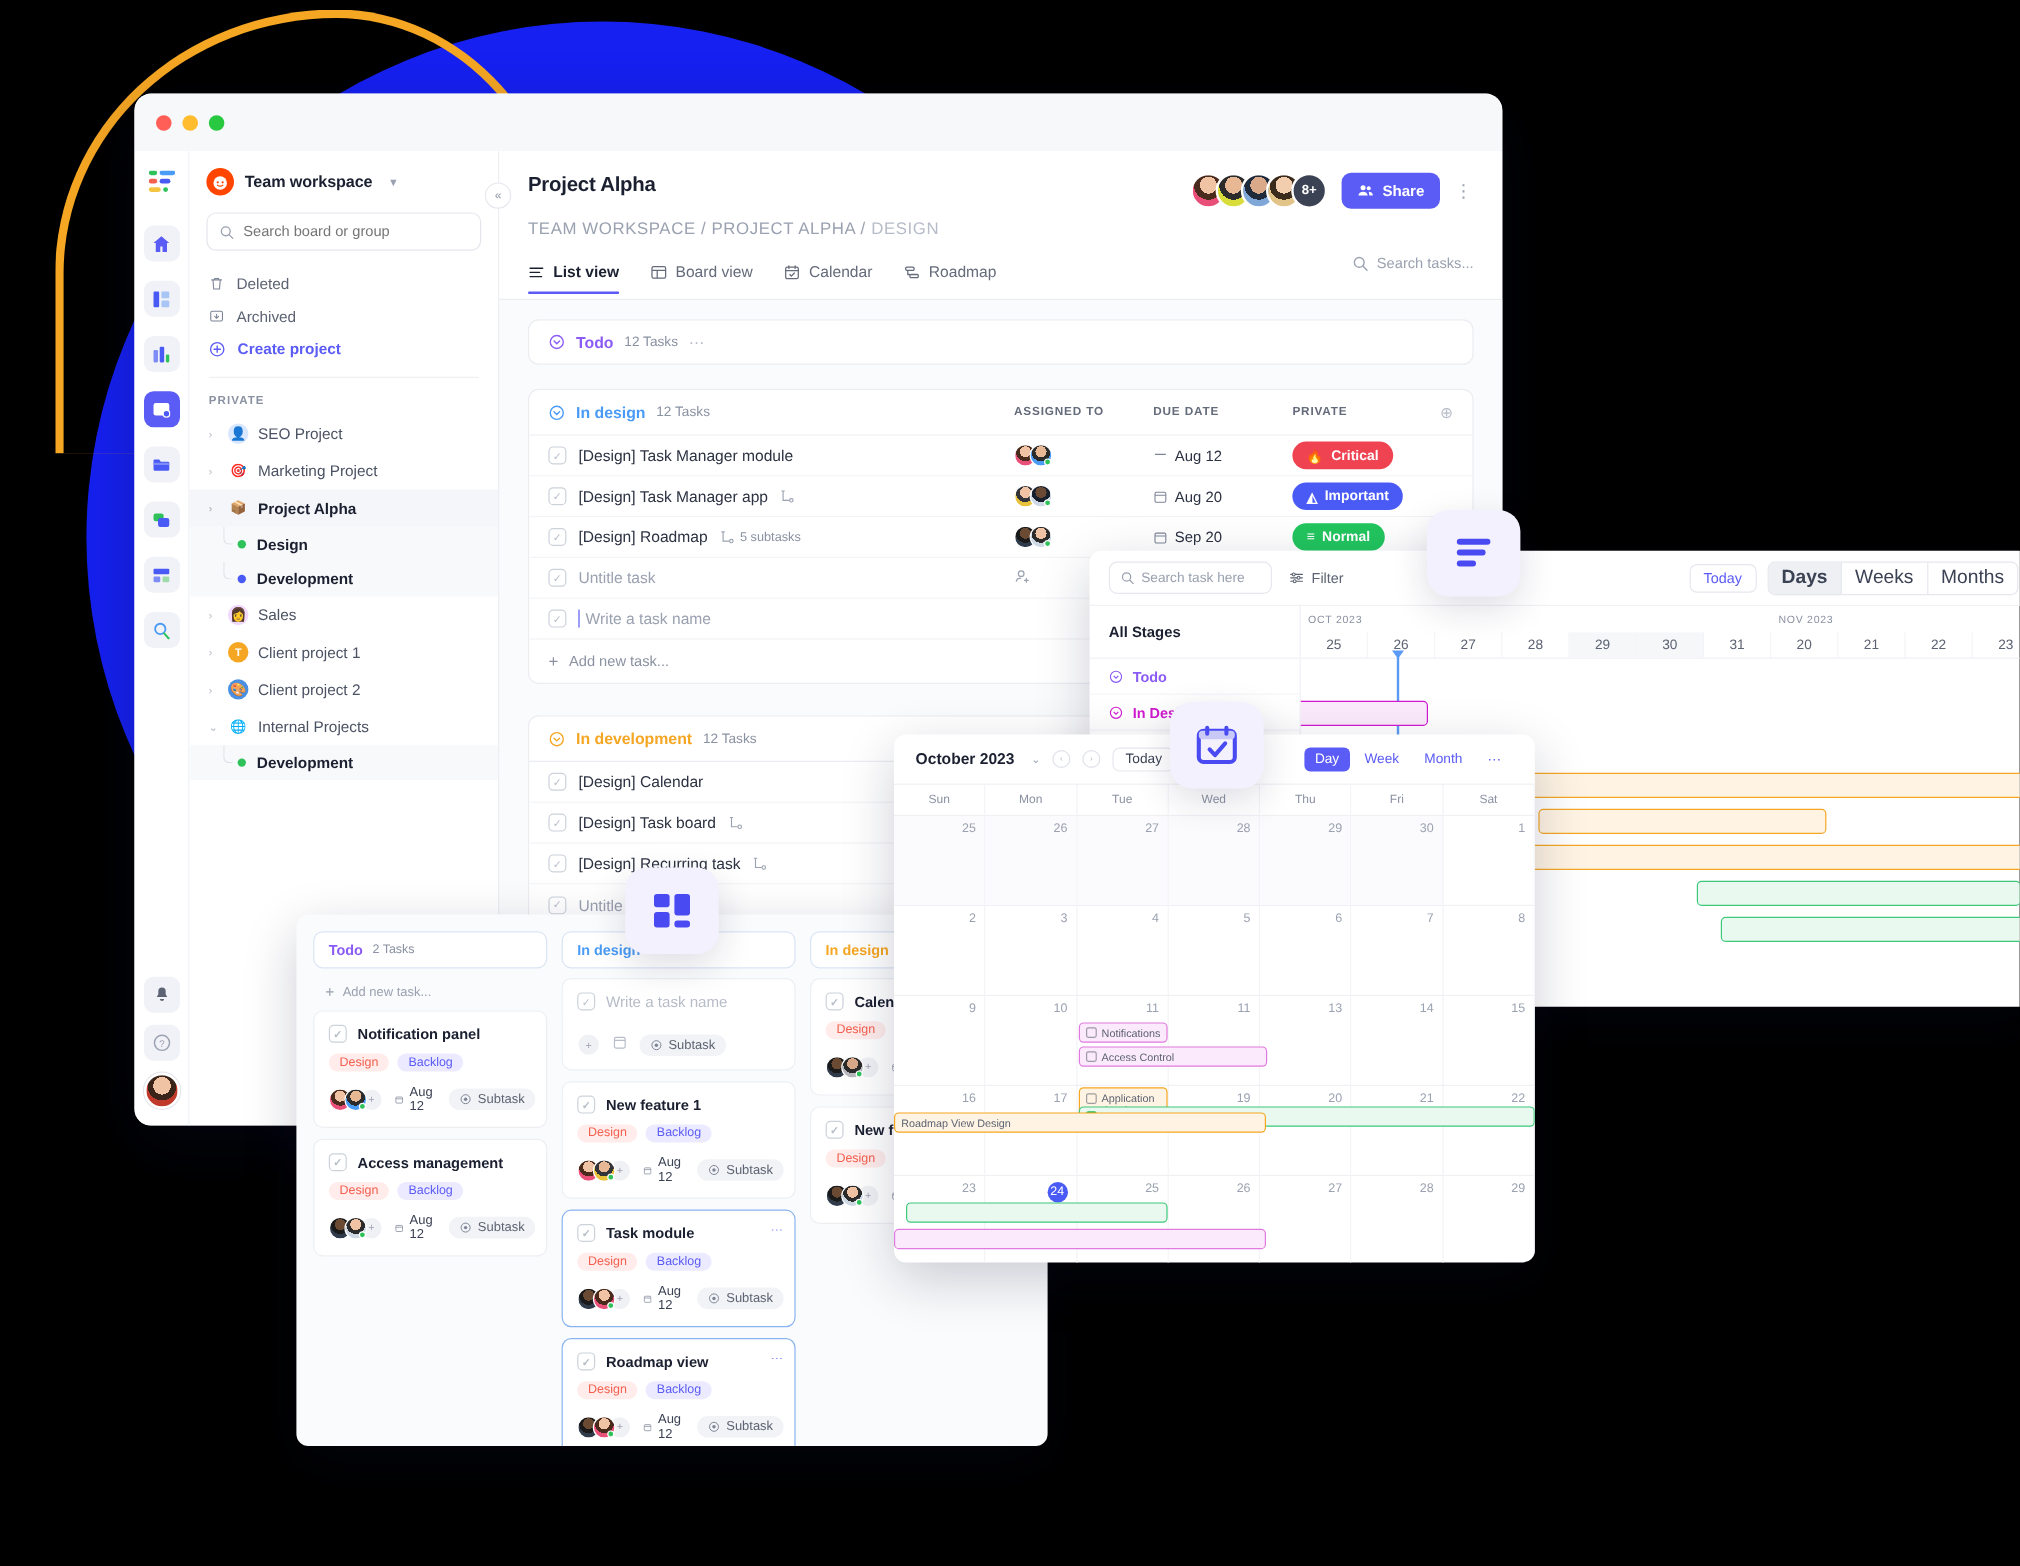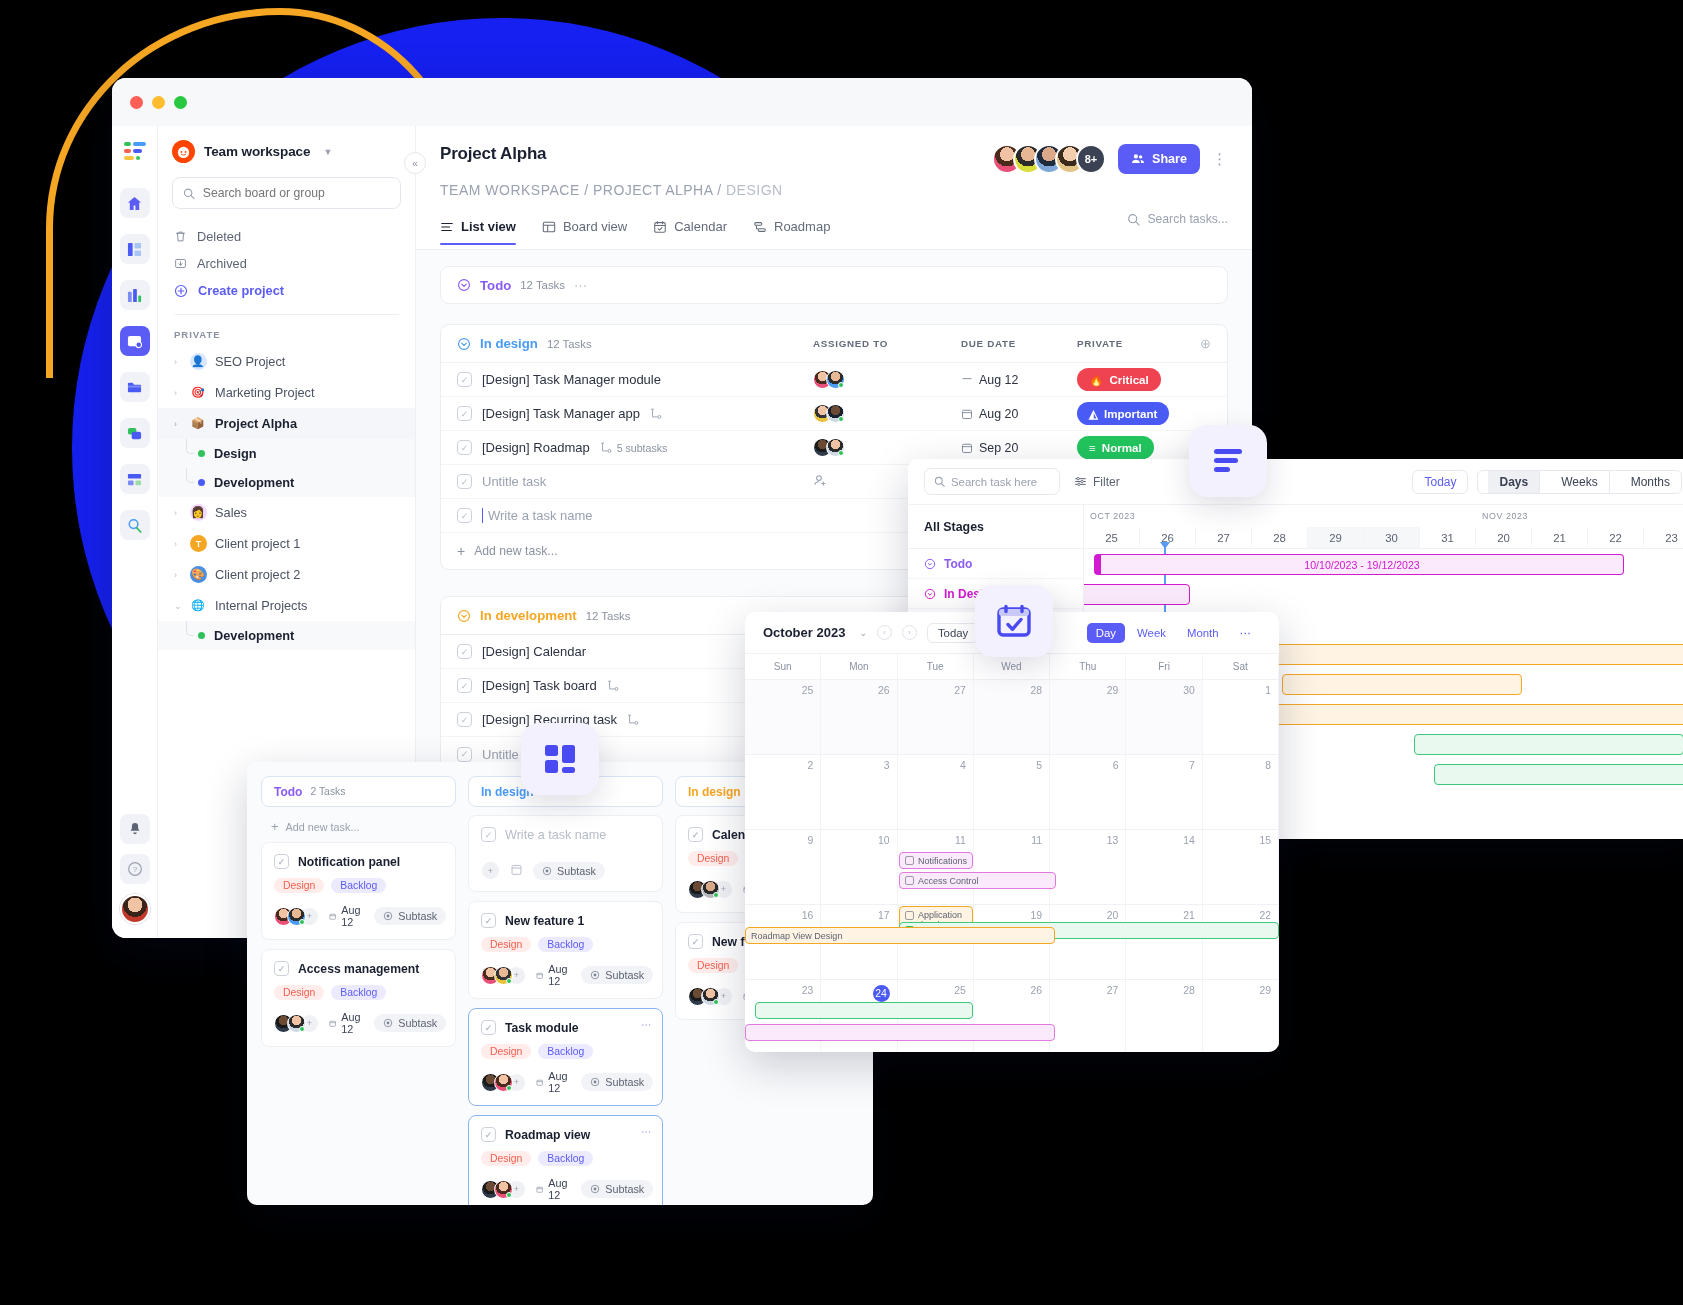--- a/index.html
+++ b/index.html
@@ -182,21 +182,21 @@
     background: #fff; border: 1px solid #ecedf1; border-radius: 9px; overflow: hidden;
   }
   .t-head {
     display: flex; align-items: center; height: 38px; padding: 0 16px;
     border-bottom: 1px solid #f0f1f5;
   }
   .t-head .col-name { flex: 1; display: flex; align-items: center; gap: 9px; }
   .col-h { font-size: 9.8px; font-weight: 700; letter-spacing: .7px; color: #6d7policy; }
   .col-h { color: #646b7a; }
   .c-assigned { width: 116px; }
-  .c-due { width: 116px; margin-left: 32px; }
+  .c-due { width: 116px; }
   .c-prio { width: 110px; }
   .c-add { width: 24px; text-align: right; color: #b6bcc8; font-size: 13px;}
 
   .t-row {
     display: flex; align-items: center; height: 34px; padding: 0 16px;
     border-bottom: 1px solid #f3f4f7; font-size: 13px; color: #2c3242;
   }
   .t-row:last-child { border-bottom: none; }
   .cbx {
     width: 15px; height: 15px; border: 1.4px solid #ccd1da; border-radius: 4px;
@@ -221,21 +221,21 @@
 
   
   .gantt { left: 908px; top: 459px; width: 790px; height: 380px; z-index: 10; }
   .gantt-top { height: 46px; display: flex; align-items: center; padding: 0 16px; gap: 14px; border-bottom: 1px solid #f0f1f5; background:#fff; }
   .g-search { width: 136px; height: 27px; border: 1px solid #e6e8ee; border-radius: 7px;
     display: flex; align-items: center; gap: 6px; padding: 0 9px; font-size: 11.4px; color: #9aa1b0; }
   .g-filter { display: flex; align-items: center; gap: 6px; font-size: 12px; color: #5c6372; }
   .g-right { margin-left: auto; display: flex; align-items: center; gap: 9px; }
   .g-today { font-size: 12px; color: #5b5bf5; border: 1px solid #e6e8ee; border-radius: 6px; padding: 4px 11px; }
   .seg { display: flex; border: 1px solid #e6e8ee; border-radius: 6px; overflow: hidden; }
-  .seg span { font-size: 12px; color: #3b4254; padding: 4px 11px; border-right: 1px solid #e6e8ee; margin-left: 10px; }
+  .seg span { font-size: 16px; color: #3b4254; padding: 4px 11px; border-right: 1px solid #e6e8ee; }
   .seg span:last-child { border-right: none; }
   .seg span.on { background: #eef0f4; font-weight: 600; }
   .gantt-body { display: flex; height: calc(100% - 46px); }
   .g-left { width: 176px; border-right: 1px solid #f0f1f5; flex-shrink: 0; }
   .g-lhead { height: 44px; display: flex; align-items: center; padding: 0 16px;
     font-size: 12.4px; font-weight: 700; color: #1b2031; border-bottom: 1px solid #f0f1f5; }
   .g-lrow { height: 30px; display: flex; align-items: center; gap: 8px; padding: 0 16px;
     font-size: 12px; border-bottom: 1px solid #f5f6f9; }
   .g-right-pane { flex: 1; position: relative; overflow: hidden; }
   .g-months { height: 22px; display: flex; font-size: 8.8px; letter-spacing: .6px; color: #8a91a1; }
@@ -873,23 +873,20 @@
         <div>28</div>
         <div class="we">29</div>
         <div class="we">30</div>
         <div>31</div>
         <div>20</div>
         <div>21</div>
         <div>22</div>
         <div>23</div>
       </div>
       <div class="today-line" style="left:80px"></div>
-      <div class="bar" style="left:10px;top:49px;width:530px;background:#fbeafb;border:1.4px solid #d11ad1;color:#d11ad1;border-left:7px solid #d11ad1">
-        <span>10/10/2023 - 19/12/2023</span>
-      </div>
       <div class="bar" style="left:-6px;top:79px;width:112px;background:#fbeafb;border:1.4px solid #d11ad1;border-radius:0 4px 4px 0"></div>
       <div class="bar" style="left:50px;top:109px;width:114px;background:#fbeafb;border:1.4px solid #d11ad1"></div>
       <div class="bar" style="left:170px;top:139px;width:476px;height:21px;background:#fff4e3;border:1.4px solid #f5a623"></div>
       <div class="bar" style="left:198px;top:169px;width:240px;background:#fff4e3;border:1.4px solid #f5a623"></div>
       <div class="bar" style="left:170px;top:199px;width:450px;background:#fff4e3;border:1.4px solid #f5a623"></div>
       <div class="bar" style="left:330px;top:229px;width:270px;background:#e9f9ef;border:1.4px solid #3dc87a"></div>
       <div class="bar" style="left:350px;top:259px;width:260px;background:#e9f9ef;border:1.4px solid #3dc87a"></div>
     </div>
   </div>
 </div>

